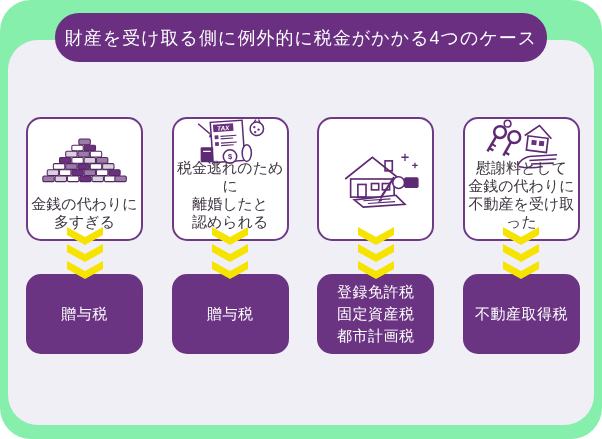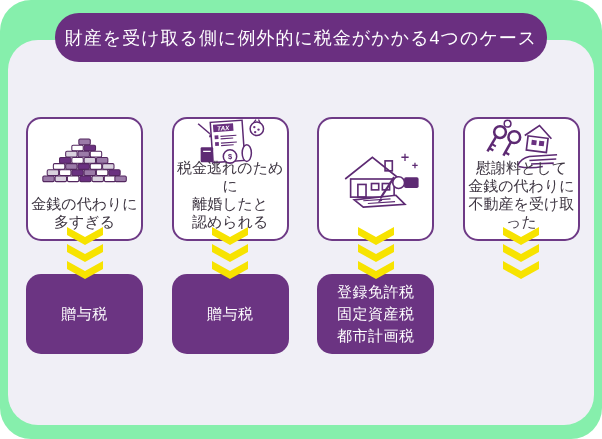--- a/index.html
+++ b/index.html
@@ -274,16 +274,19 @@
         </div>
         <div class="case-text">慰謝料として
 金銭の代わりに
 不動産を受け取った</div>
       </div>
       <svg class="arrows" width="38" height="52" viewBox="0 0 38 52">
         <path d="M1,0 L19,10 L37,0 L37,8 L19,18 L1,8 Z"></path>
         <path d="M1,17 L19,27 L37,17 L37,25 L19,35 L1,25 Z"></path>
         <path d="M1,34 L19,44 L37,34 L37,42 L19,52 L1,42 Z"></path>
       </svg>
+      <div class="result">
+        <div class="result-text">不動産取得税</div>
+      </div>
     </div>
 
   </div>
 </div>
 
 </body></html>

